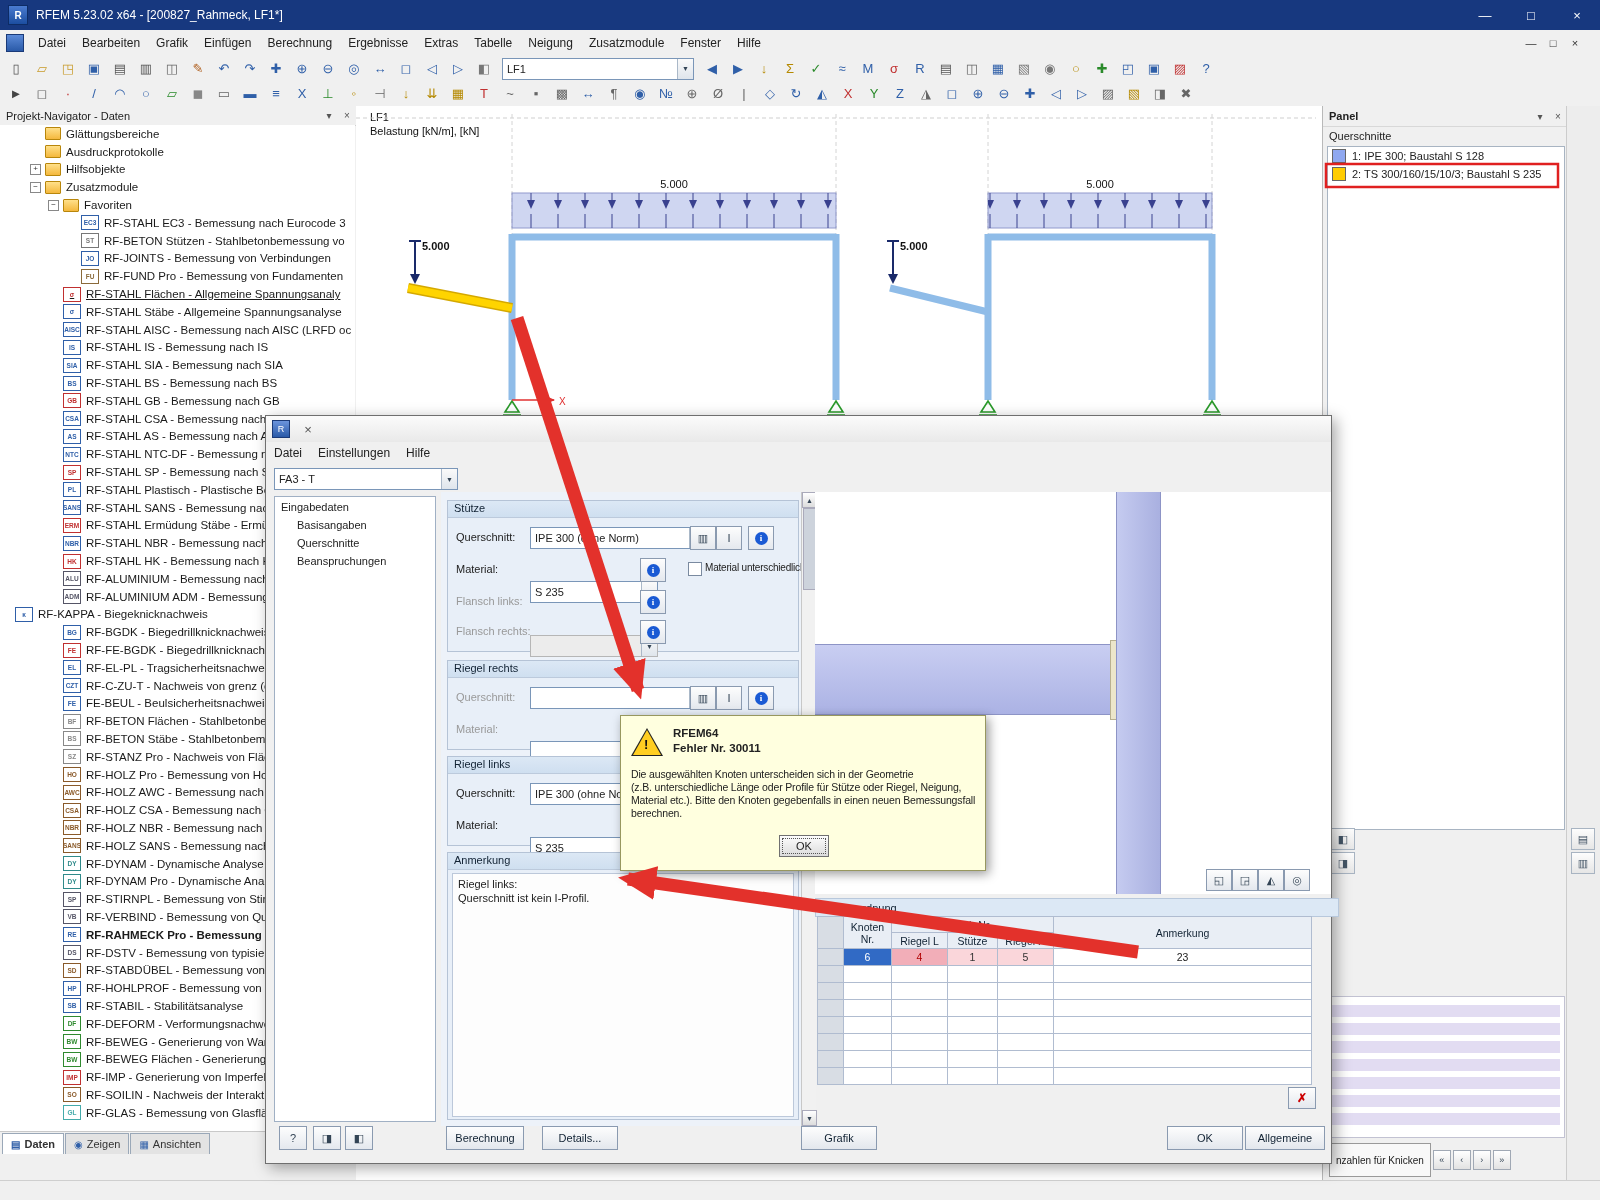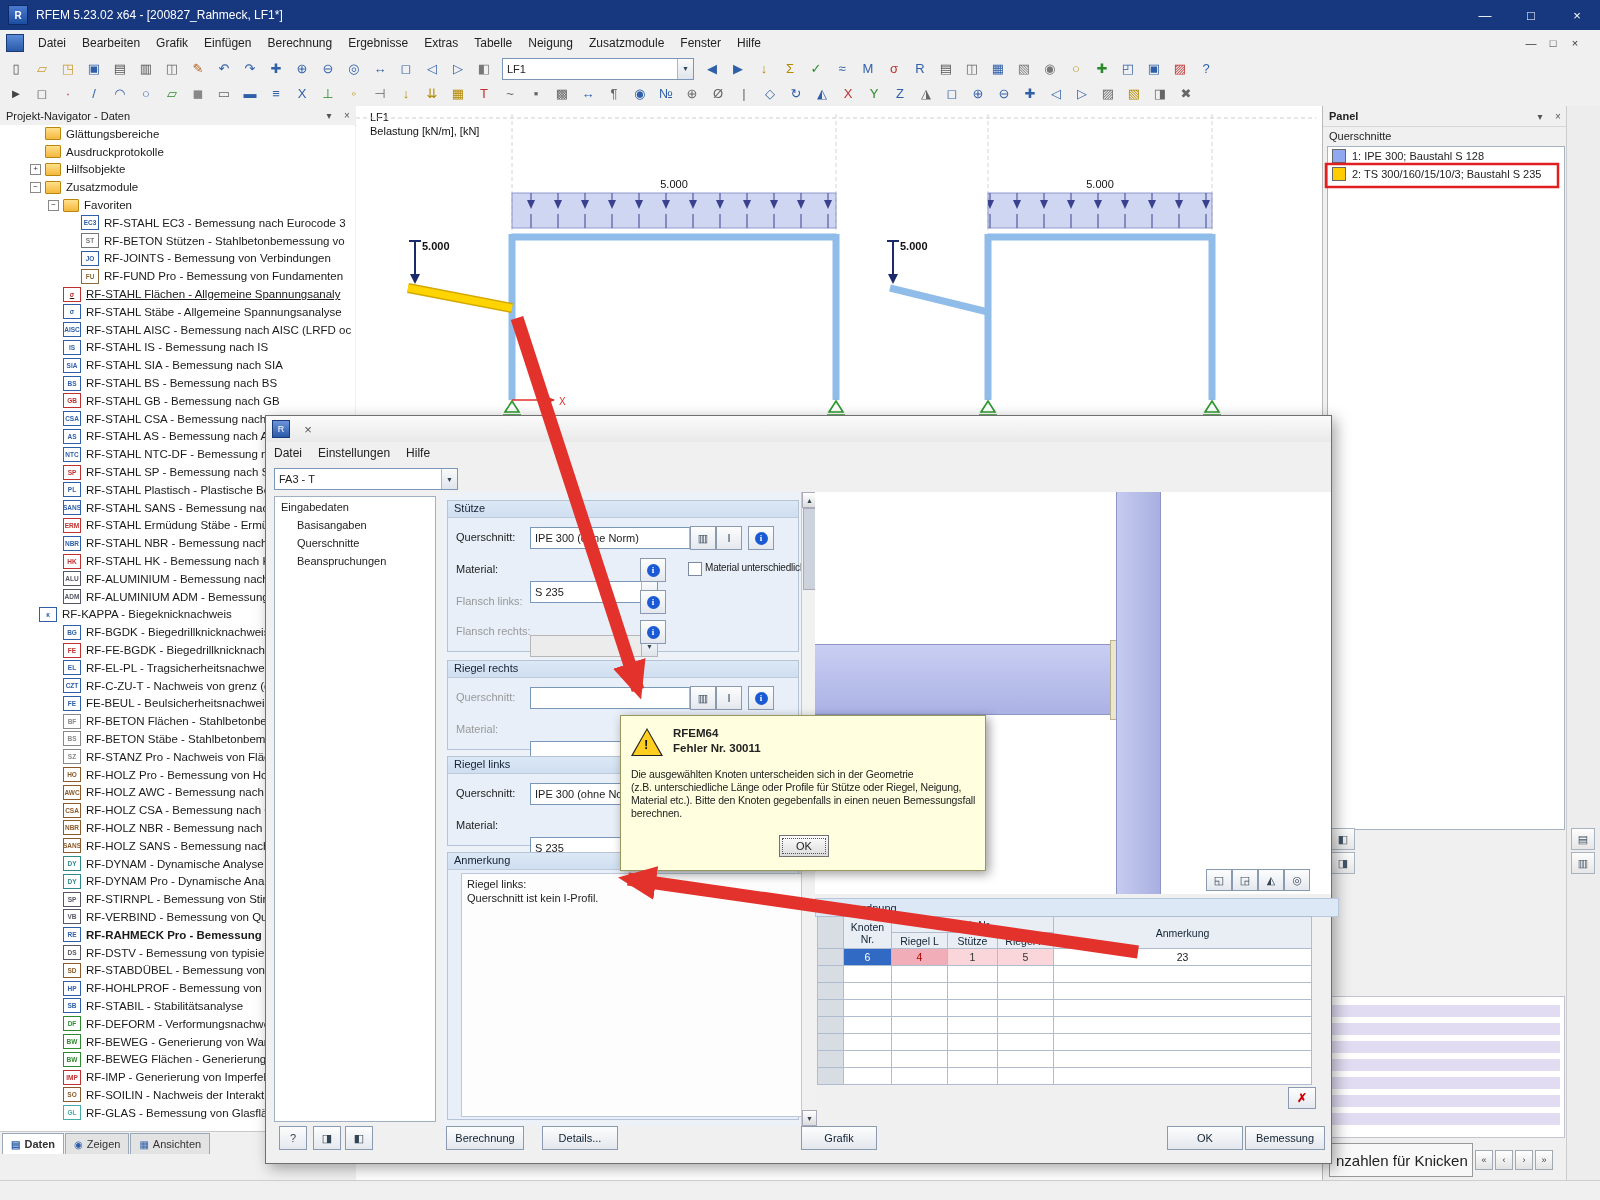--- a/index.html
+++ b/index.html
@@ -54,21 +54,21 @@
   #panel-header .hbtn{width:18px;height:16px;display:flex;align-items:center;justify-content:center;color:#555;font-size:10px;font-weight:normal;}
   #panel-section{left:6px;top:24px;font-size:11px;color:#222;}
   #qlist{left:4px;top:40px;width:236px;height:682px;background:#fff;border:1px solid #a8b4c2;}
   .qitem{height:18px;display:flex;align-items:center;font-size:11px;padding-left:4px;white-space:nowrap;overflow:hidden;}
   .swatch{width:12px;height:12px;border:1px solid #666;margin-right:6px;flex:none;}
   .ptool{width:22px;height:20px;border:1px solid #a8b4c2;background:linear-gradient(#fdfdfd,#e6e6e6);
        display:flex;align-items:center;justify-content:center;font-size:11px;color:#456;}
   #stripes{left:4px;top:890px;width:236px;height:140px;background:#fff;border:1px solid #c2c2d2;}
   .stripe{position:absolute;left:2px;width:230px;height:12px;background:#e2dcf2;}
   #panel-bottom{left:0;top:1040px;width:244px;height:28px;display:flex;align-items:center;gap:2px;padding-left:6px;}
-  #panel-bottom .tablabel{height:18px;border:1px solid #999;background:#f8f8f8;font-size:15px;display:flex;align-items:center;
+  #panel-bottom .tablabel{height:18px;border:1px solid #999;background:#f8f8f8;font-size:10px;display:flex;align-items:center;
        padding:7px 6px;white-space:nowrap;overflow:hidden;max-width:130px;}
   .spinbtn{width:16px;height:18px;border:1px solid #a0a8b4;background:linear-gradient(#fff,#e2e2e2);font-size:9px;
        display:flex;align-items:center;justify-content:center;color:#345;}
   #rightstrip{left:1566px;top:106px;width:34px;height:1074px;background:#ededed;border-left:1px solid #cccccc;}
   #statusbar{left:0;top:1180px;width:1600px;height:20px;background:#f0f0f0;border-top:1px solid #cfcfcf;}
   
   #dialog{left:265px;top:415px;width:1065px;height:747px;background:#f0f0f0;border:1px solid #6f6f6f;box-shadow:4px 4px 14px rgba(0,0,0,.35);z-index:20;}
   #dtitle{left:0;top:0;width:1065px;height:26px;background:linear-gradient(#fbfbfb,#e9e9e9);border-bottom:1px solid #d5d5d5;display:flex;align-items:center;}
   #dtitle .dicon{width:16px;height:16px;margin:0 6px;background:linear-gradient(#6b94dc,#2a5aa8);border:1px solid #1a3a78;
        color:#fff;font-size:9px;display:flex;align-items:center;justify-content:center;}
@@ -84,21 +84,21 @@
   #dform{left:175px;top:76px;width:374px;height:634px;background:#edf2f9;}
   .group{position:absolute;border:1px solid #b5c3d6;background:#e8eff8;}
   .gtitle{position:absolute;left:0;top:0;right:0;height:15px;background:linear-gradient(#dce8f5,#cfdff0);
        border-bottom:1px solid #bccadc;font-size:11px;padding:1px 0 0 6px;color:#123;}
   .flabel{position:absolute;font-size:11px;color:#222;white-space:nowrap;}
   .sqbtn{position:absolute;width:24px;height:22px;border:1px solid #8a9ab0;background:linear-gradient(#fdfdfd,#e4e8ee);
        display:flex;align-items:center;justify-content:center;font-size:11px;color:#345;}
   .infob .i{width:13px;height:13px;border-radius:50%;background:#1a5ad4;color:#fff;font-size:9px;font-weight:bold;
        display:flex;align-items:center;justify-content:center;font-family:"Liberation Serif",serif;}
   .cbox{position:absolute;width:12px;height:12px;border:1px solid #7a8aa0;background:#fff;}
-  .notebox{position:absolute;background:#fdfdfd;border:1px solid #bcc8da;font-size:11px;padding:3px 5px;line-height:14px;margin-left:9px;}
+  .notebox{position:absolute;background:#fdfdfd;border:1px solid #bcc8da;font-size:11px;padding:3px 5px;line-height:14px;}
   #fscroll{position:absolute;left:360px;top:0;width:14px;height:634px;background:#f1f1f1;border-left:1px solid #c8c8c8;}
   #fscroll .sb{position:absolute;left:0;width:13px;height:14px;background:linear-gradient(#fff,#dcdcdc);border:1px solid #aab;
        font-size:7px;display:flex;align-items:center;justify-content:center;color:#345;}
   #fscroll .thumb{position:absolute;left:1px;top:16px;width:11px;height:80px;background:#cdd3dc;border:1px solid #aab;}
   #dgraphic{left:549px;top:76px;width:516px;height:402px;background:#fff;overflow:hidden;}
   #gcol{position:absolute;left:301px;top:0;width:43px;height:402px;background:linear-gradient(90deg,#c5cbf0,#a9b0e0);
        border-left:1px solid #8d94c6;border-right:1px solid #8d94c6;}
   #gbeam{position:absolute;left:0;top:152px;width:295px;height:69px;background:linear-gradient(#c9cef2,#abb2e4);
        border-top:1px solid #8d94c6;border-bottom:1px solid #8d94c6;}
   #gplate{position:absolute;left:295px;top:148px;width:7px;height:78px;background:#ece6ca;border:1px solid #b8b090;}
@@ -633,21 +633,21 @@
         <span class="lbl">RF-ALUMINIUM - Bemessung nach ALU</span>
       </div>
 
       <div class="tree-row icb" style="padding-left: 48px;">
         <span class="expander"></span>
 
         <span class="badge" style="color: rgb(85, 85, 102); border-color: rgb(85, 85, 102);">ADM</span>
         <span class="lbl">RF-ALUMINIUM ADM - Bemessung</span>
       </div>
 
-      <div class="tree-row icb" style=" margin-left: 24px;">
+      <div class="tree-row icb" style="">
         <span class="expander"></span>
 
         <span class="badge" style="color: rgb(47, 95, 168); border-color: rgb(47, 95, 168);">κ</span>
         <span class="lbl">RF-KAPPA - Biegeknicknachweis</span>
       </div>
 
       <div class="tree-row icb" style="padding-left: 48px;">
         <span class="expander"></span>
 
         <span class="badge" style="color: rgb(47, 95, 168); border-color: rgb(47, 95, 168);">BG</span>
@@ -1193,21 +1193,21 @@
   </div>
   <span class="delbtn">✗</span>
 
   <span class="sqbtn" style="left:13px;top:710px;width:26px;">?</span>
   <span class="sqbtn" style="left:47px;top:710px;width:26px;">◨</span>
   <span class="sqbtn" style="left:79px;top:710px;width:26px;">◧</span>
   <span class="dbtn" style="left:180px;top:710px;width:76px;">Berechnung</span>
   <span class="dbtn" style="left:276px;top:710px;width:74px;">Details...</span>
   <span class="dbtn" style="left:535px;top:710px;width:74px;">Grafik</span>
   <span class="dbtn" style="left:901px;top:710px;width:74px;">OK</span>
-  <span class="dbtn" style="left:979px;top:710px;width:78px;">Bemessung</span>
+  <span class="dbtn" style="left:979px;top:710px;width:78px;">Allgemeine</span>
 </div>
 
 <div id="errorpopup" class="abs">
   <span class="warnb"></span>
   <span class="warn"></span>
   <span class="ex">!</span>
   <div class="t1">RFEM64</div>
   <div class="t2">Fehler Nr. 30011</div>
   <div class="lines">
 

